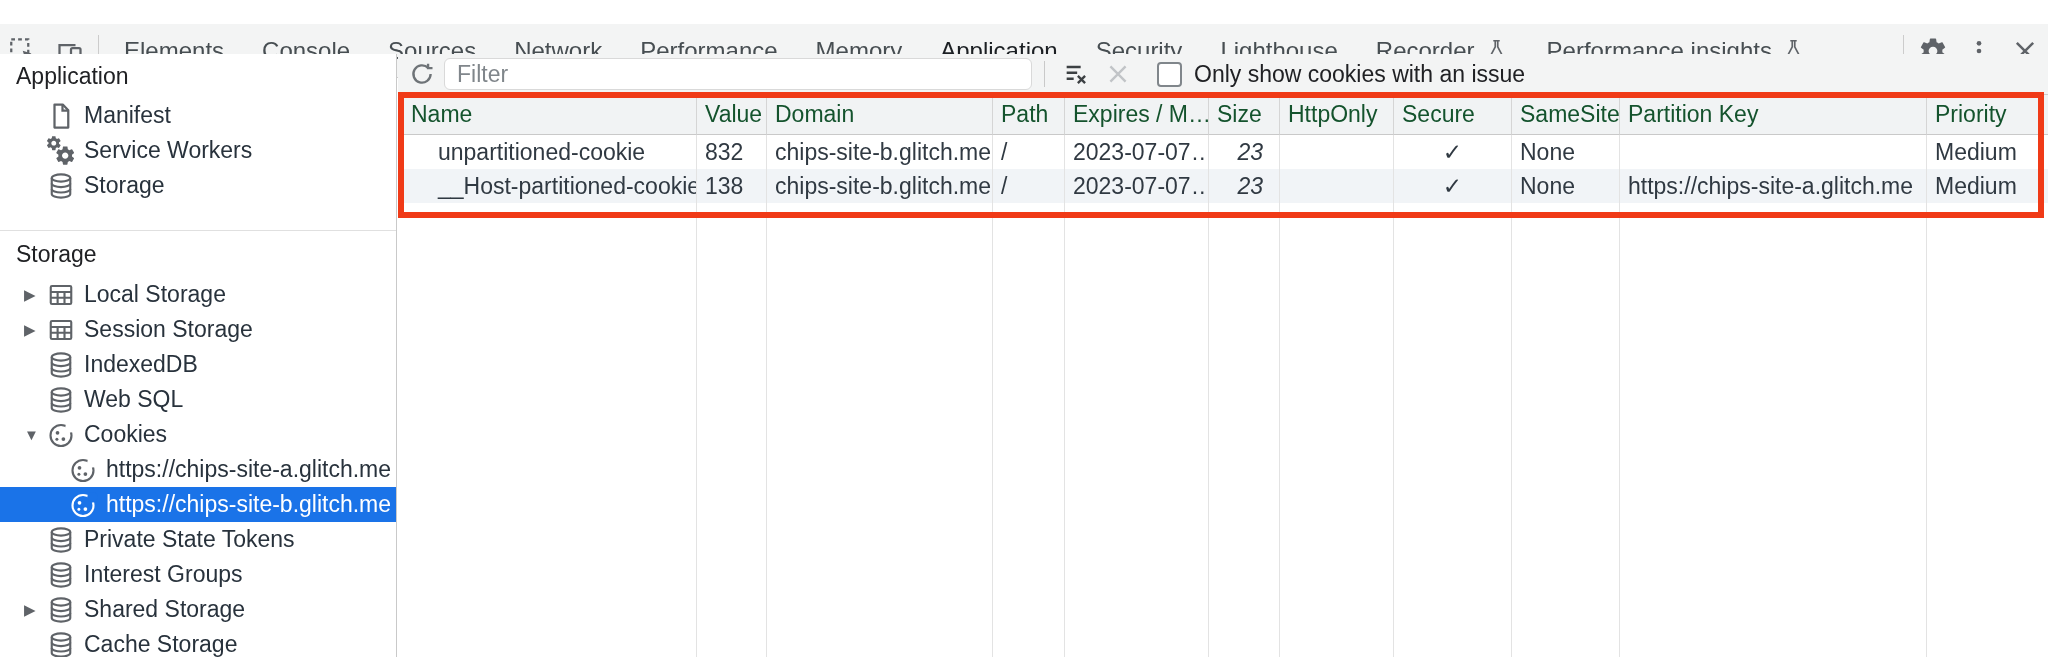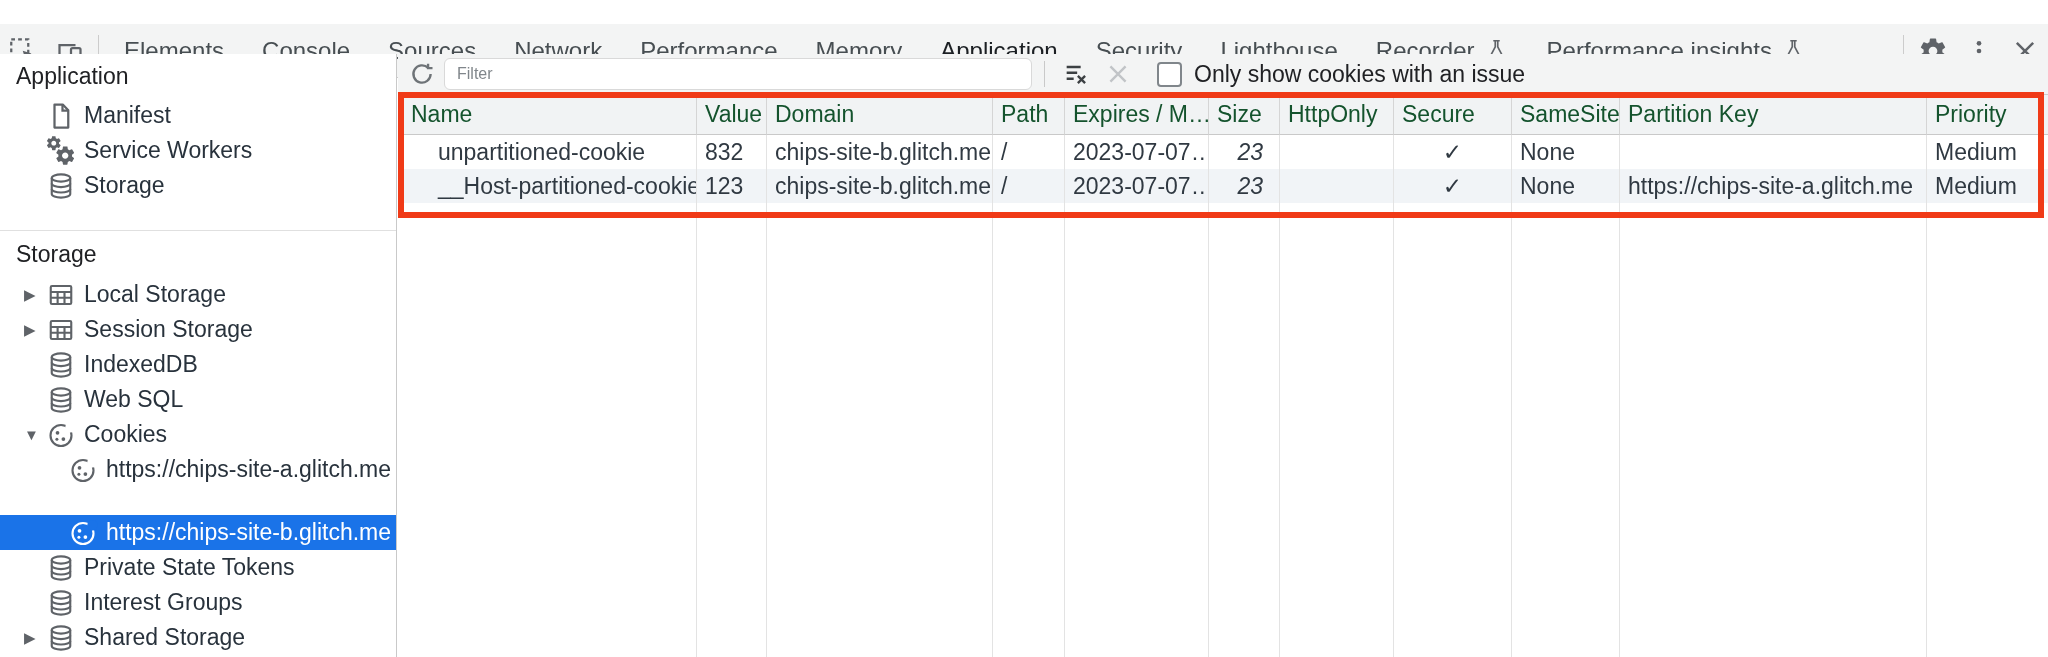--- a/index.html
+++ b/index.html
@@ -20,32 +20,32 @@
   .tabbar-spacer { flex:1; }
   svg.ic { display:block; }
 
   
   .sidebar { position:absolute; top:54px; left:0; width:397px; bottom:0; background:#fff; border-right:1px solid #c9c9c9; overflow:hidden; }
   .section-title { height:44px; display:flex; align-items:center; padding-left:16px; color:#202124; }
   .section-title.storage { height:46px; }
   .sec-divider { margin-top:27px; border-top:1px solid #e0e0e0; }
   .tree-item { height:35px; display:flex; align-items:center; padding-left:24px; color:#28323c; --row-bg:#fff; cursor:default; }
   .tree-item.child { padding-left:46px; }
-  .tree-item.selected { background:#1a73e8; color:#fff;margin-top:28px; --row-bg:#1a73e8; }
+  .tree-item.selected { background:#1a73e8; color:#fff; --row-bg:#1a73e8; }
   .tree-item .arrow { width:22px; font-size:15px; color:#5f6368; flex:none; }
   .tree-item.selected .arrow { color:#fff; }
   .tree-item .ticon { width:30px; height:30px; margin-right:8px; flex:none; color:#5f6368; }
   .tree-item.selected .ticon { color:#fff; }
   .tree-item .tlabel { white-space:nowrap; }
 
   
   .main { position:absolute; top:54px; left:398px; right:0; bottom:0; }
   .filterbar { position:relative; height:41px; background:#f3f4f4; border-bottom:1px solid #cdcdcd; display:flex; align-items:center; }
   .refresh-btn { width:44px; height:41px; display:flex; align-items:center; justify-content:center; color:#6e7377; flex:none; margin-left:2px; }
-  .filter-input { width:588px; height:32px; border:1px solid #d9d9d9; border-radius:6px; background:#fff; font:inherit; font-size:16px; color:#202124; padding:0 12px; outline:none; }
+  .filter-input { width:588px; height:32px; border:1px solid #d9d9d9; border-radius:6px; background:#fff; font:inherit; font-size:23px; color:#202124; padding:0 12px; outline:none; }
   .filter-input::placeholder { color:#80868b; }
   .fsep { width:1px; height:26px; background:#c9c9c9; margin:0 10px 0 12px; flex:none; }
   .fbtn { width:42px; height:41px; display:flex; align-items:center; justify-content:center; flex:none; }
   .clearfilter { color:#3c4043; }
   .xdisabled { color:#c1c4c7; }
   .checkbox { width:25px; height:25px; border:2px solid #80868b; border-radius:4px; background:#fff; margin:0 12px 0 18px; flex:none; }
   .chk-label { color:#202124; white-space:nowrap; }
 
   
   .cookie-table { position:absolute; top:41px; left:0; right:0; bottom:0; display:grid;
@@ -363,21 +363,21 @@
       <div class="c r1">/</div>
       <div class="c r1">2023-07-07…</div>
       <div class="c r1 sizecell">23</div>
       <div class="c r1"></div>
       <div class="c r1 securecell">✓</div>
       <div class="c r1">None</div>
       <div class="c r1"></div>
       <div class="c r1 last">Medium</div>
 
       <div class="c r2 namecell">__Host-partitioned-cookie</div>
-      <div class="c r2">123</div>
+      <div class="c r2">138</div>
       <div class="c r2">chips-site-b.glitch.me</div>
       <div class="c r2">/</div>
       <div class="c r2">2023-07-07…</div>
       <div class="c r2 sizecell">23</div>
       <div class="c r2"></div>
       <div class="c r2 securecell">✓</div>
       <div class="c r2">None</div>
       <div class="c r2">https://chips-site-a.glitch.me</div>
       <div class="c r2 last">Medium</div>
 

